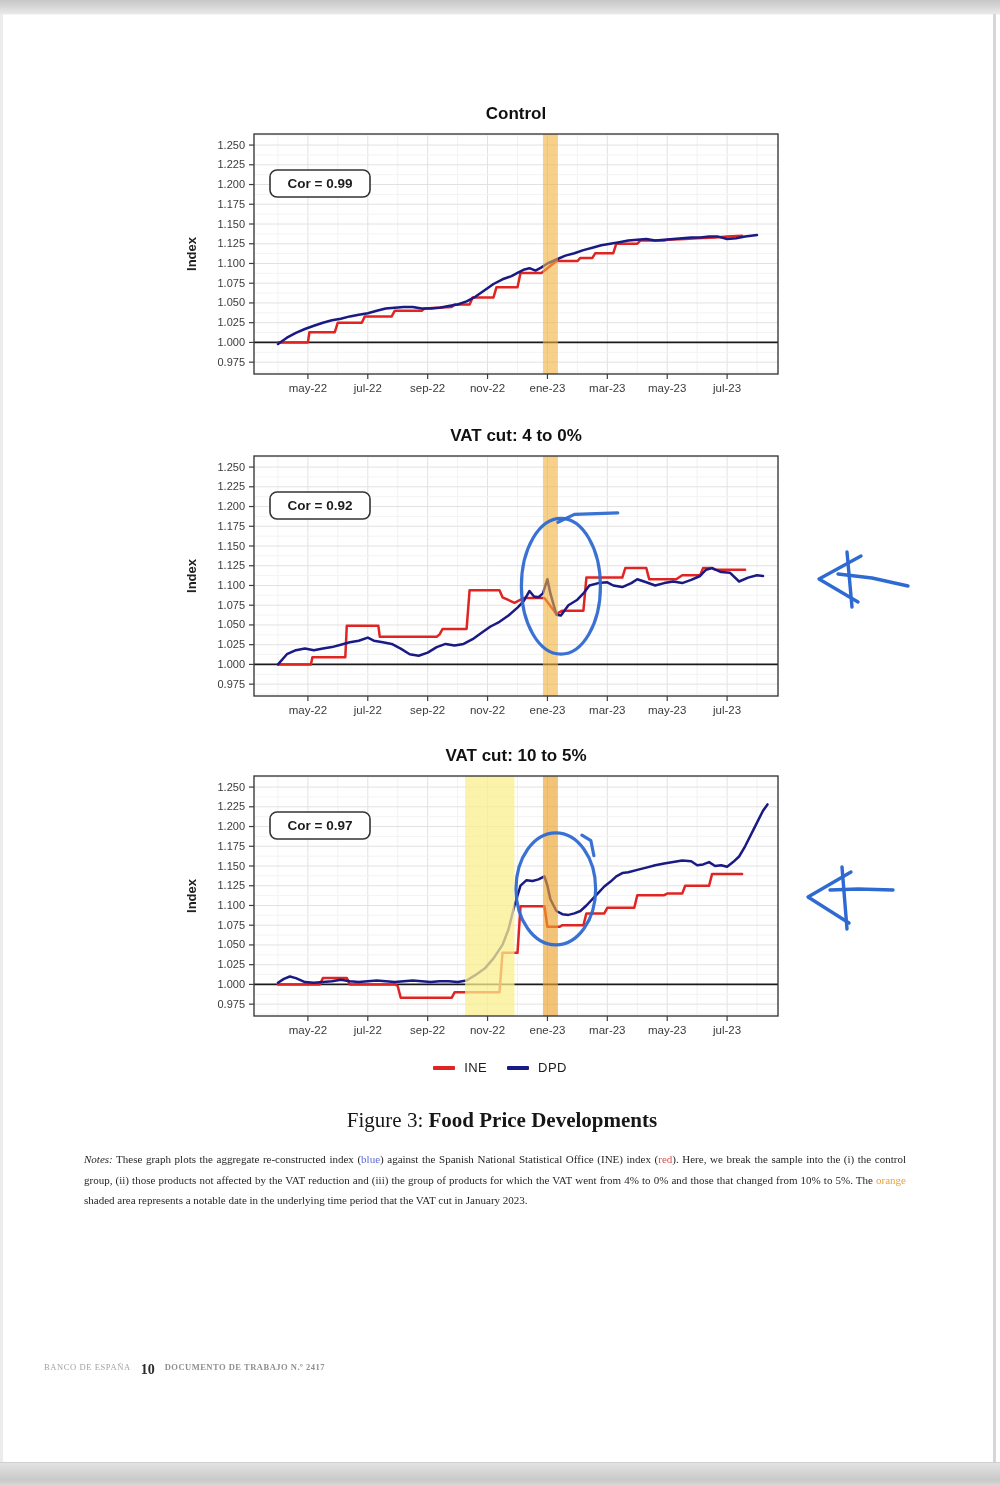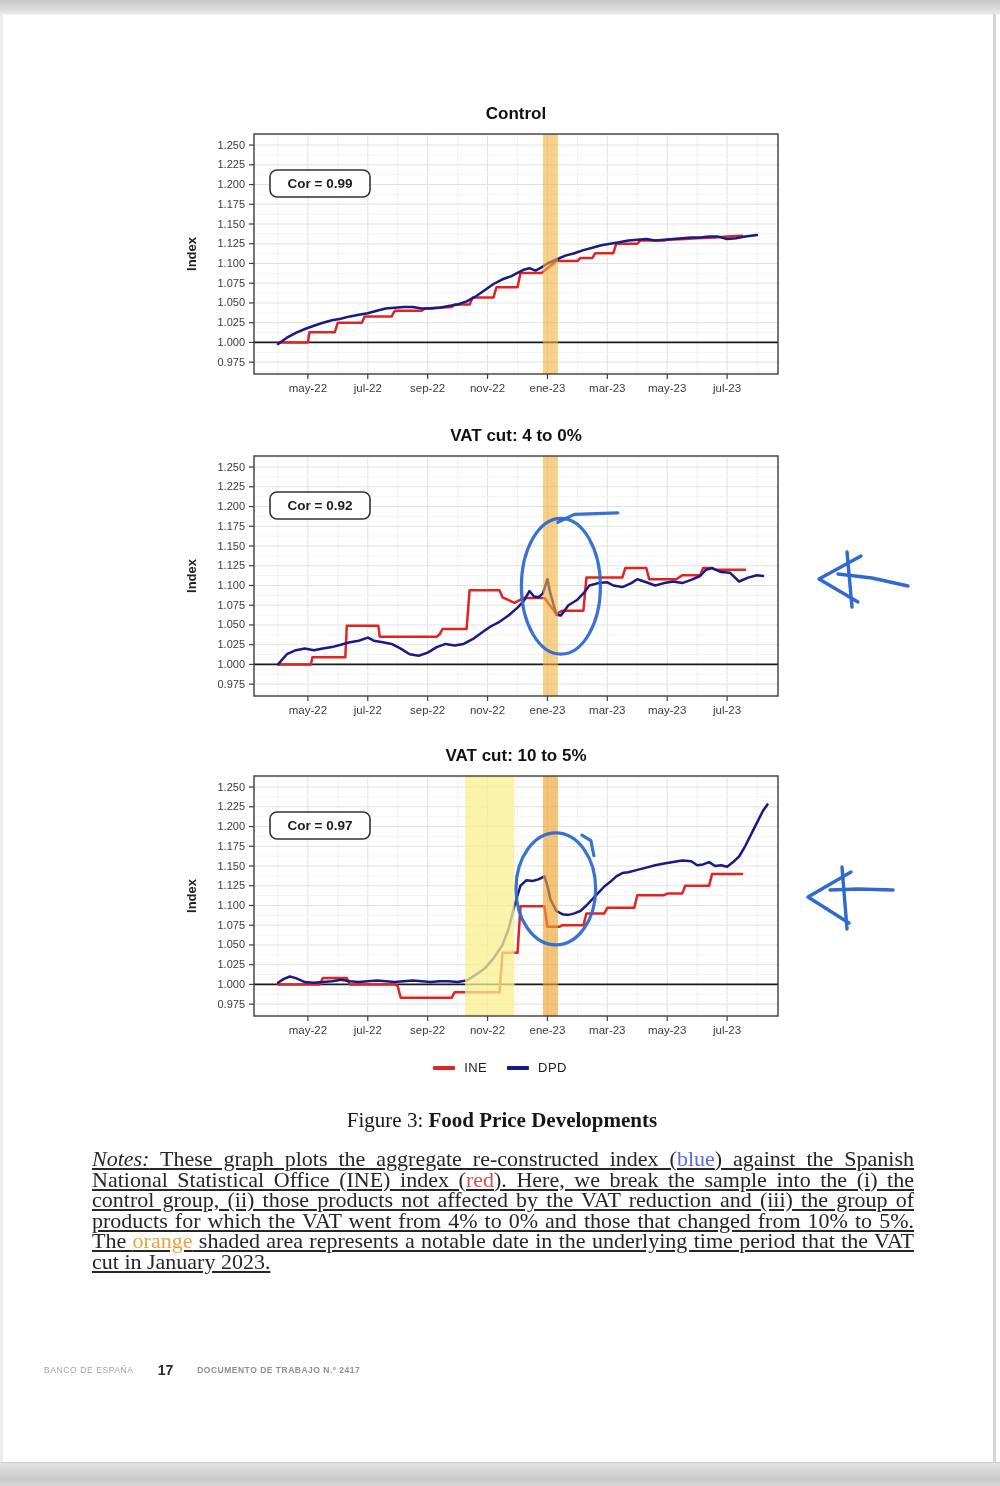--- a/index.html
+++ b/index.html
@@ -18,27 +18,27 @@
   .legend{position:absolute;left:0;top:1060px;width:1000px;display:flex;
           justify-content:center;align-items:center;gap:20px;}
   .legend-item{display:flex;align-items:center;gap:9px;}
   .legend-swatch{width:22px;height:4px;border-radius:1px;}
   .legend-label{font-size:13px;color:#1c1c1c;letter-spacing:.4px;}
 
   .caption{position:absolute;left:2px;top:1108px;width:1000px;text-align:center;
            font-family:"Liberation Serif", serif;font-size:21px;color:#161616;}
   .caption b{font-weight:700;}
 
-  .notes{position:absolute;left:92px;top:1149px;width:822px;
-         font-family:"Liberation Serif", serif;font-size:22px;line-height:20.5px;
-         color:#262626;text-align:justify;text-decoration:underline;}
+  .notes{position:absolute;left:84px;top:1149px;width:822px;
+         font-family:"Liberation Serif", serif;font-size:11px;line-height:20.5px;
+         color:#262626;text-align:justify;}
   .notes p{margin:0;}
   .seg-i{font-style:italic;}
 
-  .footer{position:absolute;left:44px;top:1362px;display:flex;align-items:center;gap:24px;}
+  .footer{position:absolute;left:44px;top:1362px;display:flex;align-items:flex-start;gap:10px;font-family:Liberation Serif, serif;}
   .footer-org{font-size:8.5px;color:#a3a3a3;letter-spacing:.6px;}
   .footer-page{font-size:14px;font-weight:700;color:#2b2b2b;}
   .footer-doc{font-size:8.5px;font-weight:700;color:#8f8f8f;letter-spacing:.5px;}
 
   .annot-overlay{position:absolute;left:0;top:0;width:1000px;height:1486px;pointer-events:none;}
 </style>
 </head>
 <body>
 
 <div class="screen">
@@ -347,21 +347,21 @@
   </div>
 
   <div class="caption"><span>Figure 3: </span><b>Food Price Developments</b></div>
 
   <div class="notes">
     <p><span class="seg-i">Notes:</span><span> These graph plots the aggregate re-constructed index (</span><span style="color: rgb(90, 107, 216);">blue</span><span>) against the Spanish National Statistical Office (INE) index (</span><span style="color: rgb(217, 79, 79);">red</span><span>). Here, we break the sample into the (i) the control group, (ii) those products not affected by the VAT reduction and (iii) the group of products for which the VAT went from 4% to 0% and those that changed from 10% to 5%. The </span><span style="color: rgb(232, 163, 61);">orange</span><span> shaded area represents a notable date in the underlying time period that the VAT cut in January 2023.</span></p>
   </div>
 
   <div class="footer">
     <span class="footer-org">BANCO DE ESPAÑA</span>
-    <span class="footer-page">17</span>
+    <span class="footer-page">10</span>
     <span class="footer-doc">DOCUMENTO DE TRABAJO N.º 2417</span>
   </div>
 
   <svg class="annot-overlay" viewBox="0 0 1000 1486">
       <path d="M908,586 L872,578 L838,574" fill="none" stroke="#2e6ad1" stroke-width="3.4" stroke-linecap="round" stroke-linejoin="round"></path>
       <path d="M861,556 L819,579 L858,602" fill="none" stroke="#2e6ad1" stroke-width="3.4" stroke-linecap="round" stroke-linejoin="round"></path>
       <path d="M847,552 L852,607" fill="none" stroke="#2e6ad1" stroke-width="3.4" stroke-linecap="round" stroke-linejoin="round"></path>
       <path d="M893,890 L858,889 L830,890" fill="none" stroke="#2e6ad1" stroke-width="3.4" stroke-linecap="round" stroke-linejoin="round"></path>
       <path d="M851,872 L808,897 L849,923" fill="none" stroke="#2e6ad1" stroke-width="3.4" stroke-linecap="round" stroke-linejoin="round"></path>
       <path d="M842,867 L847,929" fill="none" stroke="#2e6ad1" stroke-width="3.4" stroke-linecap="round" stroke-linejoin="round"></path>

